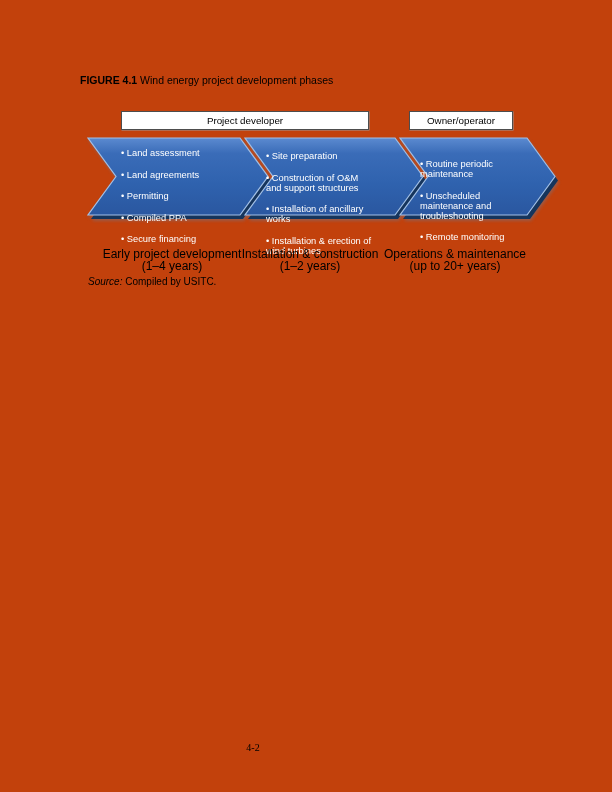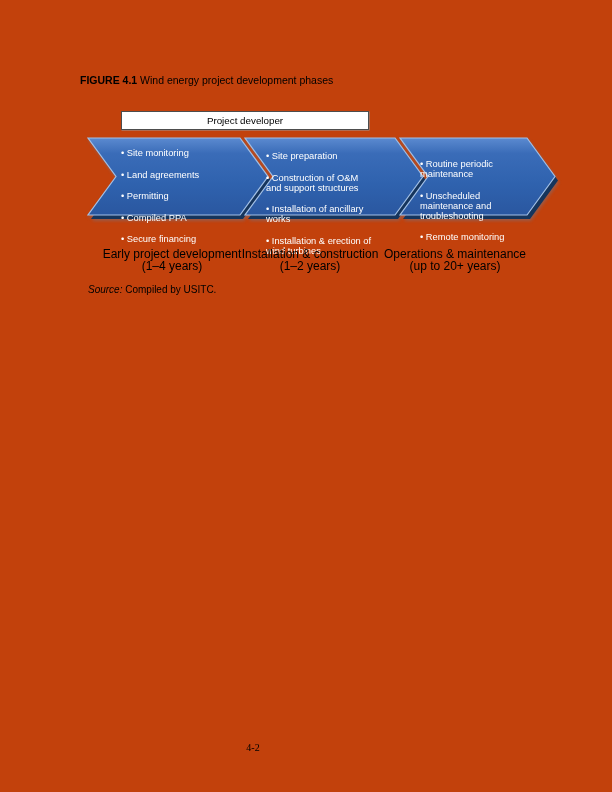--- a/index.html
+++ b/index.html
@@ -80,21 +80,20 @@
   }
   .phase-label.p1 { left: 82px; }
   .phase-label.p2 { left: 220px; }
   .phase-label.p3 { left: 365px; }
 
   .source-note {
     position: absolute;
     left: 88px;
     top: 276px;
     font-size: 10px;
-    margin-top: 8px;
   }
   .source-note .ital { font-style: italic; }
 
   .page-number {
     position: absolute;
     left: 0;
     top: 742px;
     width: 506px;
     text-align: center;
     font-family: "Liberation Serif", serif;
@@ -108,20 +107,23 @@
 
   <div class="figure-caption">
     <span class="bold">FIGURE 4.1</span><span> Wind energy project development phases</span>
   </div>
 
   <div class="diagram-band">
 
     <div class="role-box developer">
       <span>Project developer</span>
     </div>
+    <div class="role-box owner">
+      <span>Owner/operator</span>
+    </div>
 
     <svg class="chevron-svg" viewBox="0 0 490 95" xmlns="http://www.w3.org/2000/svg">
       <defs>
         <linearGradient id="chevGrad" x1="0" y1="0" x2="0" y2="1">
           <stop offset="0%" stop-color="#5b8ad0"></stop>
           <stop offset="20%" stop-color="#3a6cb8"></stop>
           <stop offset="60%" stop-color="#2f62ae"></stop>
           <stop offset="100%" stop-color="#2a57a0"></stop>
         </linearGradient>
       </defs>
@@ -131,21 +133,21 @@
         <polygon points="165,6 315,6 343,44.5 315,83 165,83 193,44.5" fill="#16355c"></polygon>
         <polygon points="320,6 447,6 475,44.5 447,83 320,83 348,44.5" fill="#16355c"></polygon>
       </g>
 
       <polygon points="8,6 160,6 188,44.5 160,83 8,83 36,44.5" fill="url(#chevGrad)" stroke="#a3c0e6" stroke-width="1.2"></polygon>
       <polygon points="165,6 315,6 343,44.5 315,83 165,83 193,44.5" fill="url(#chevGrad)" stroke="#a3c0e6" stroke-width="1.2"></polygon>
       <polygon points="320,6 447,6 475,44.5 447,83 320,83 348,44.5" fill="url(#chevGrad)" stroke="#a3c0e6" stroke-width="1.2"></polygon>
     </svg>
 
     <div class="chevron-text c1">
-      <div class="item">• Site monitoring</div>
+      <div class="item">• Land assessment</div>
       <div class="item">• Land agreements</div>
       <div class="item">• Permitting</div>
       <div class="item">• Compiled PPA</div>
       <div class="item">• Secure financing</div>
     </div>
 
     <div class="chevron-text c3">
       <div class="item">• Routine periodic
 maintenance</div>
       <div class="item">• Unscheduled

